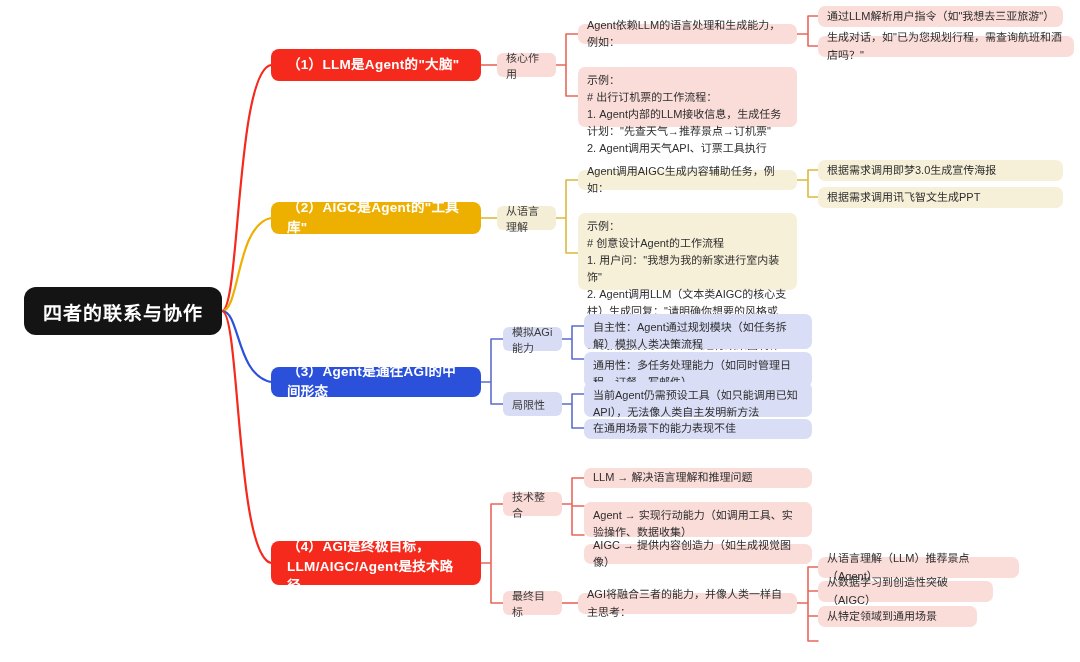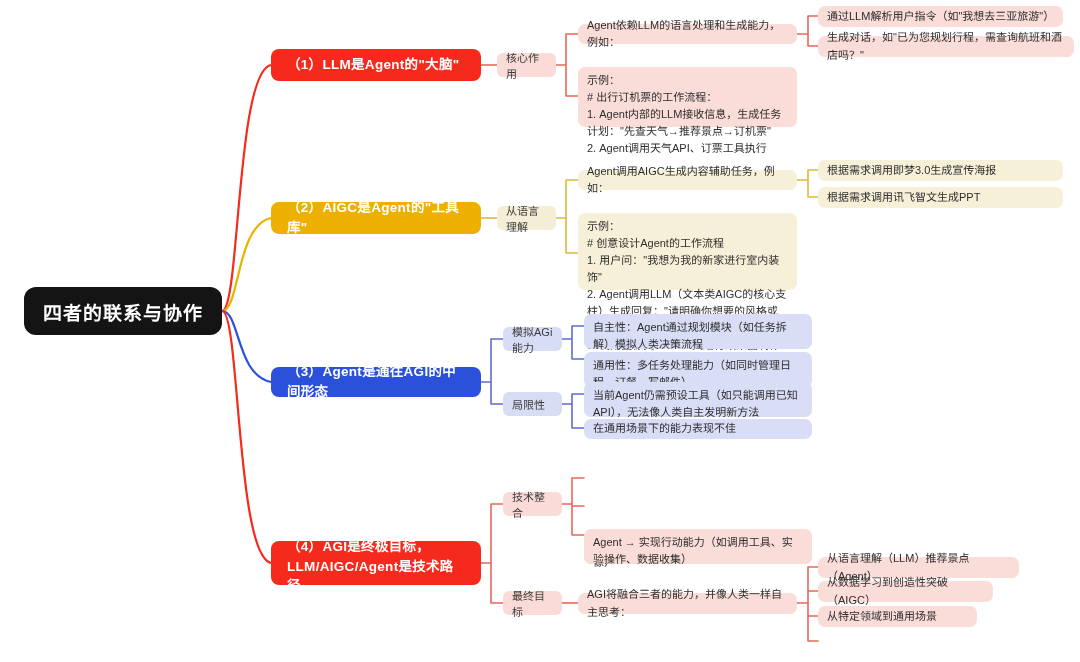--- a/index.html
+++ b/index.html
@@ -192,24 +192,27 @@
     <span class="ml">在通用场景下的能力表现不佳</span>
   </div>
 
   <div class="node topic red" style="left:271px; top:541px; width:210px; height:44px;">
     <span class="ml topic-multiline">（4）AGI是终极目标，
 LLM/AIGC/Agent是技术路径</span>
   </div>
   <div class="node chip red" style="left:503px; top:492px; width:59px; height:24px;">
     <span>技术整合</span>
   </div>
+  <div class="node leaf red" style="left:584px; top:468px; width:228px; height:20px;">
+    <span class="ml">LLM → 解决语言理解和推理问题</span>
+  </div>
   <div class="node leaf red" style="left:584px; top:496px; width:228px; height:20px;margin-top:48px;">
     <span class="ml">AIGC → 提供内容创造力（如生成视觉图像）</span>
   </div>
-  <div class="node leaf red top" style="left:584px; top:529px; width:228px; height:35px;">
+  <div class="node leaf red top" style="left:584px; top:502px; width:228px; height:35px;">
     <span class="ml">Agent → 实现行动能力（如调用工具、实验操作、数据收集）</span>
   </div>
   <div class="node chip red" style="left:503px; top:591px; width:59px; height:24px;">
     <span>最终目标</span>
   </div>
   <div class="node leaf red" style="left:578px; top:593px; width:219px; height:21px;">
     <span class="ml">AGI将融合三者的能力，并像人类一样自主思考：</span>
   </div>
   <div class="node leaf red" style="left:818px; top:557px; width:201px; height:21px;">
     <span class="ml">从语言理解（LLM）推荐景点（Agent）</span>

